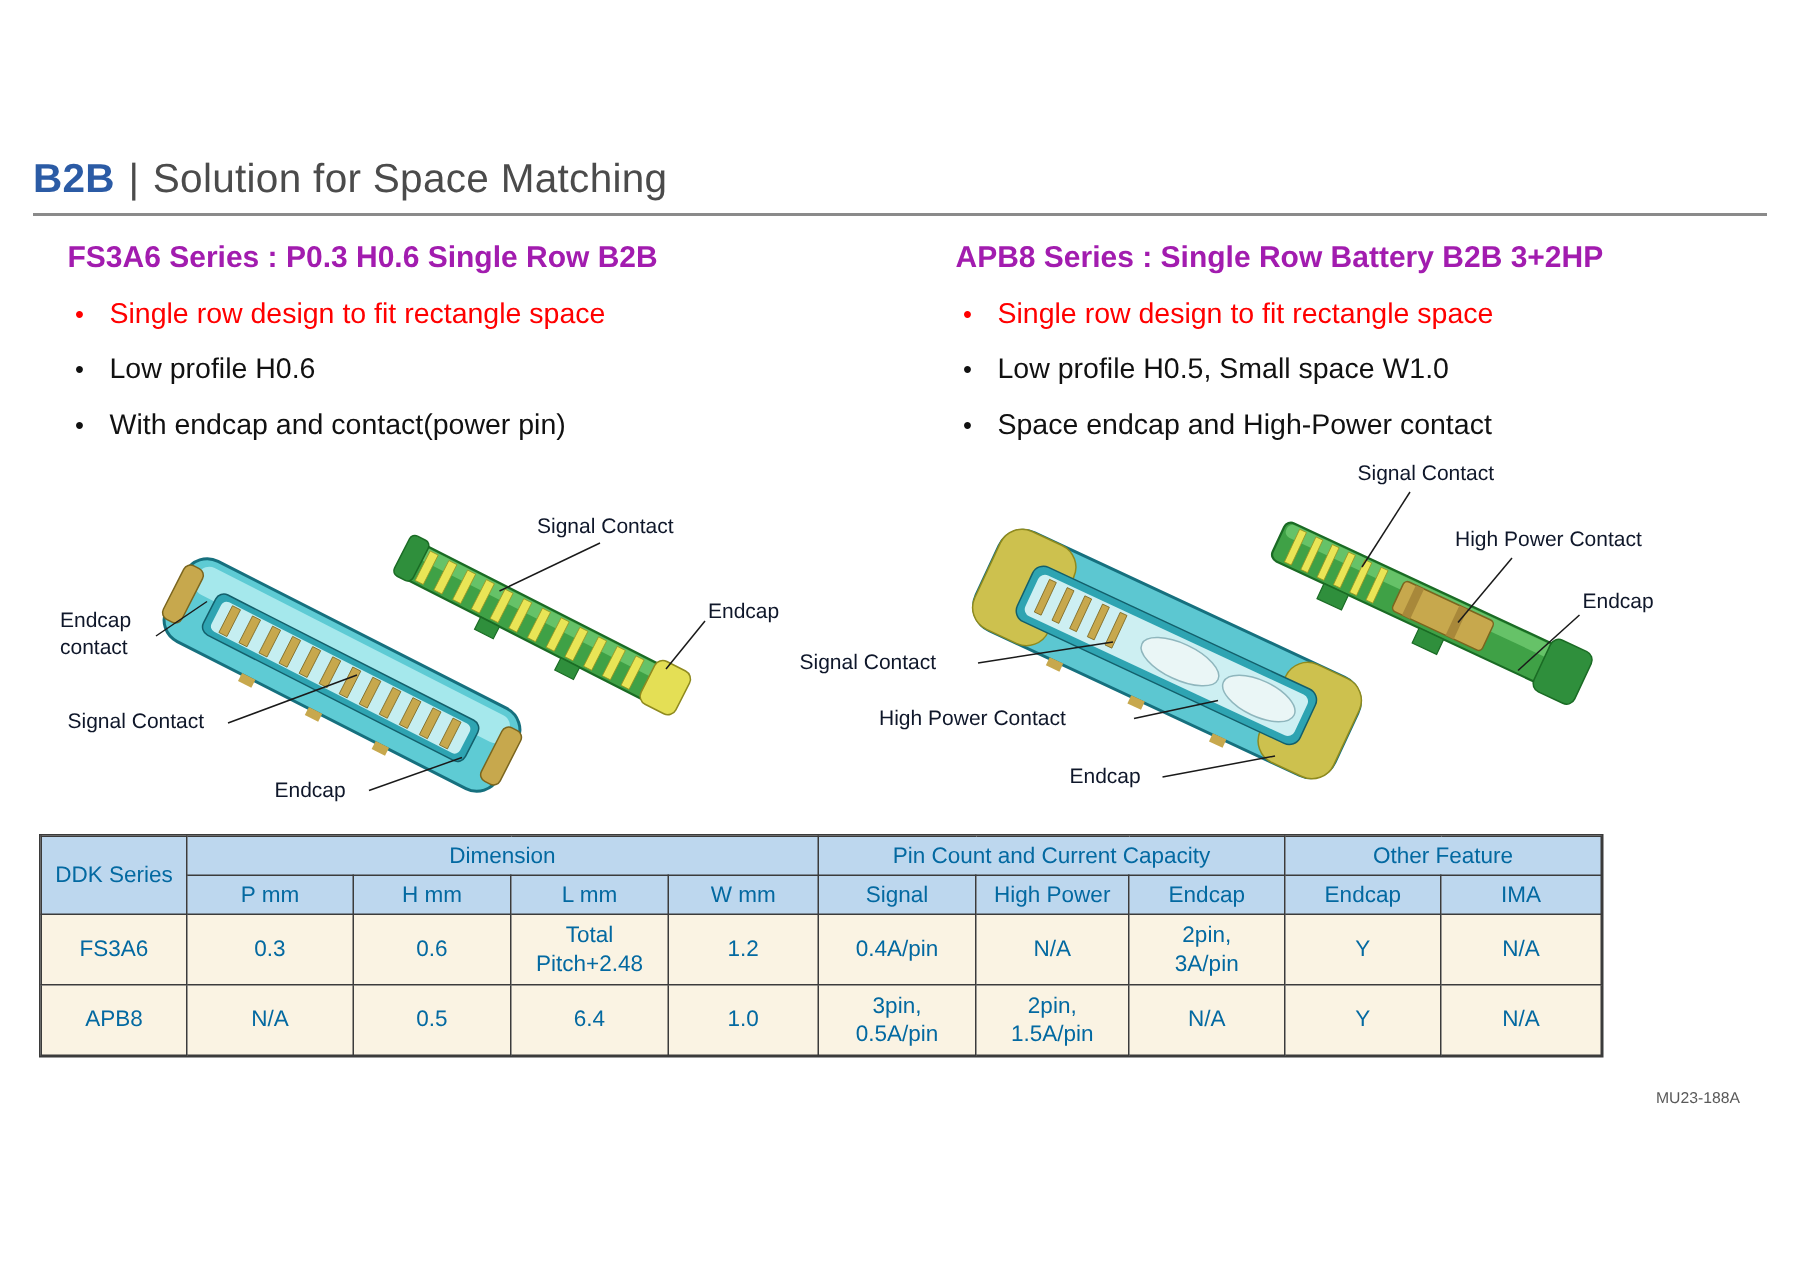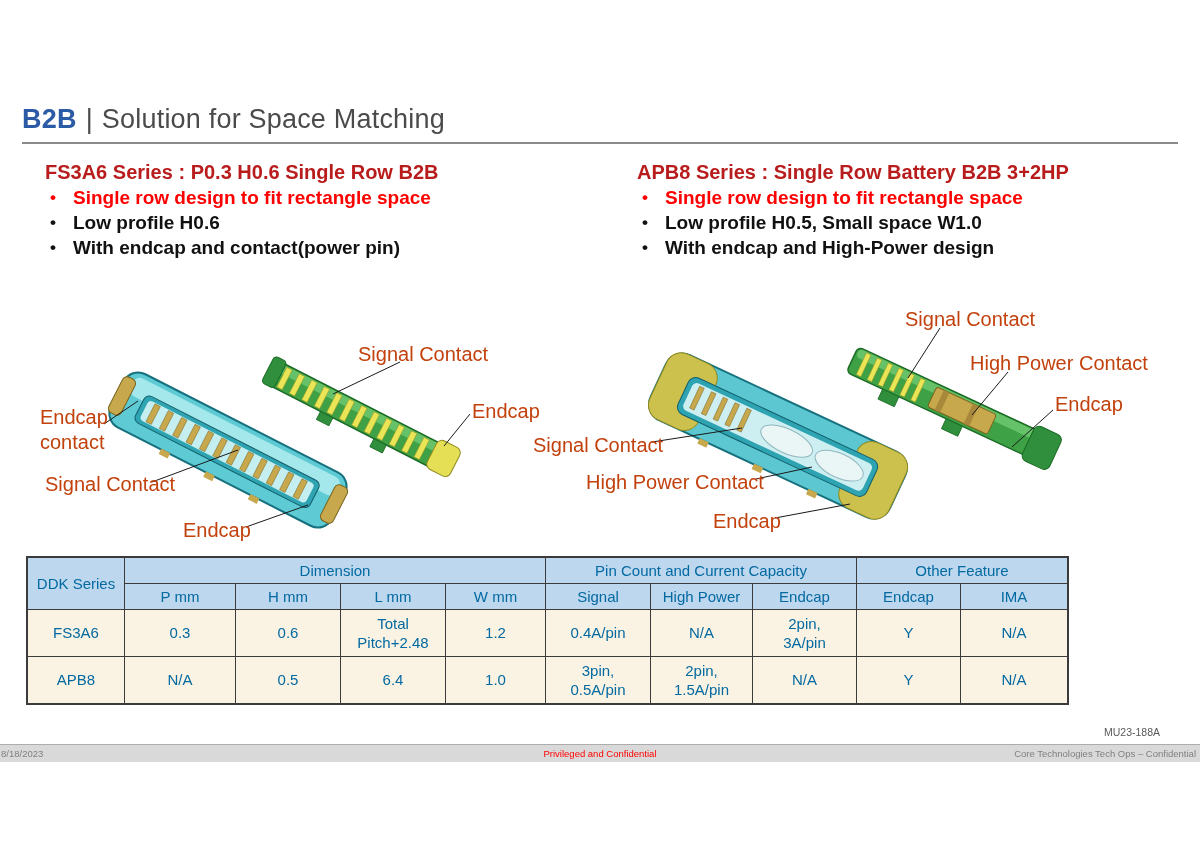--- a/index.html
+++ b/index.html
@@ -10,30 +10,30 @@
   
   .title { position:absolute; left:22px; top:104px; font-size:27px; color:#4b4b4b; letter-spacing:0.2px; }
   .title .brand { color:#2b5ba5; font-weight:700; }
   .title .sep { margin:0 9px; color:#4b4b4b; }
   .rule { position:absolute; left:22px; right:22px; top:142px; border-top:2px solid #8a8a8a; }
 
   
   .section { position:absolute; top:160px; }
   .section.left { left:45px; width:580px; }
   .section.right { left:637px; width:550px; }
-  .section h2 { font-size:20px; font-weight:bold; color:#b91c1c; margin-bottom:3px; line-height:1.2; }
+  .section h2 { font-size:20px; font-weight:bold; color:#a21caf; margin-bottom:3px; line-height:1.2; }
   .bullets { list-style:none; }
-  .bullets li { position:relative; padding-left:28px; font-size:19px; font-weight:bold; color:#111111; margin-top:4px; line-height:1.1; }
+  .bullets li { position:relative; padding-left:28px; font-size:19px; font-weight:normal; color:#111111; margin-top:16px; line-height:1.1; }
   .bullets li::before { content:"•"; position:absolute; left:5px; top:1px; font-size:17px; }
   .bullets li.red { color:#ff0000; }
 
   
   .diagram { position:absolute; left:0; top:298px; width:1200px; height:260px; }
   .diagram svg.scene { position:absolute; left:0; top:0; }
-  .callout { position:absolute; font-size:20px; color:#c2410c; white-space:pre-line; line-height:1.25; }
+  .callout { position:absolute; font-size:14px; color:#0f172a; white-space:pre-line; line-height:1.25; }
 
   
   .spec { position:absolute; left:27px; top:557px; width:1040px; border-collapse:collapse; table-layout:fixed; font-size:15px; color:#0369a1; }
   .spec th, .spec td { border:1px solid #3b3b3b; text-align:center; vertical-align:middle; white-space:pre-line; padding:2px 3px; }
   .spec thead th { background:#bdd7ee; font-weight:normal; height:26px; }
   .spec tbody td { background:#faf3e3; height:47px; line-height:1.3; }
   .spec { outline:1px solid #3b3b3b; }
 
   
   .doc-number { position:absolute; right:40px; top:726px; font-size:10.5px; color:#595959; }
@@ -59,21 +59,21 @@
       <li>Low profile H0.6</li>
       <li>With endcap and contact(power pin)</li>
     </ul>
   </div>
 
   <div class="section right">
     <h2>APB8 Series : Single Row Battery B2B 3+2HP</h2>
     <ul class="bullets">
       <li class="red">Single row design to fit rectangle space</li>
       <li>Low profile H0.5, Small space W1.0</li>
-      <li>With endcap and High-Power design</li>
+      <li>Space endcap and High-Power contact</li>
     </ul>
   </div>
 
   <div class="diagram">
     <svg class="scene" width="1200" height="260" viewBox="0 0 1200 260">
 
       <g transform="translate(228,152) rotate(27)">
         <rect x="-124" y="-30" width="248" height="60" rx="16" fill="#5ecbd4" stroke="#16707e" stroke-width="2"></rect>
         <rect x="-116" y="-25" width="232" height="20" rx="8" fill="#a5e8ec"></rect>
         <rect x="-98" y="-13" width="196" height="30" rx="6" fill="#2ea4b2" stroke="#135f6b" stroke-width="1"></rect>
@@ -253,19 +253,14 @@
         <td>2pin,
 1.5A/pin</td>
         <td>N/A</td>
         <td>Y</td>
         <td>N/A</td>
       </tr>
     </tbody>
   </table>
 
   <div class="doc-number">MU23-188A</div>
-  <div class="footer-bar">
-    <span class="footer-date">8/18/2023</span>
-    <span class="footer-center">Privileged and Confidential</span>
-    <span class="footer-right">Core Technologies Tech Ops – Confidential</span>
-  </div>
 
 </div>
 
 </body></html>

